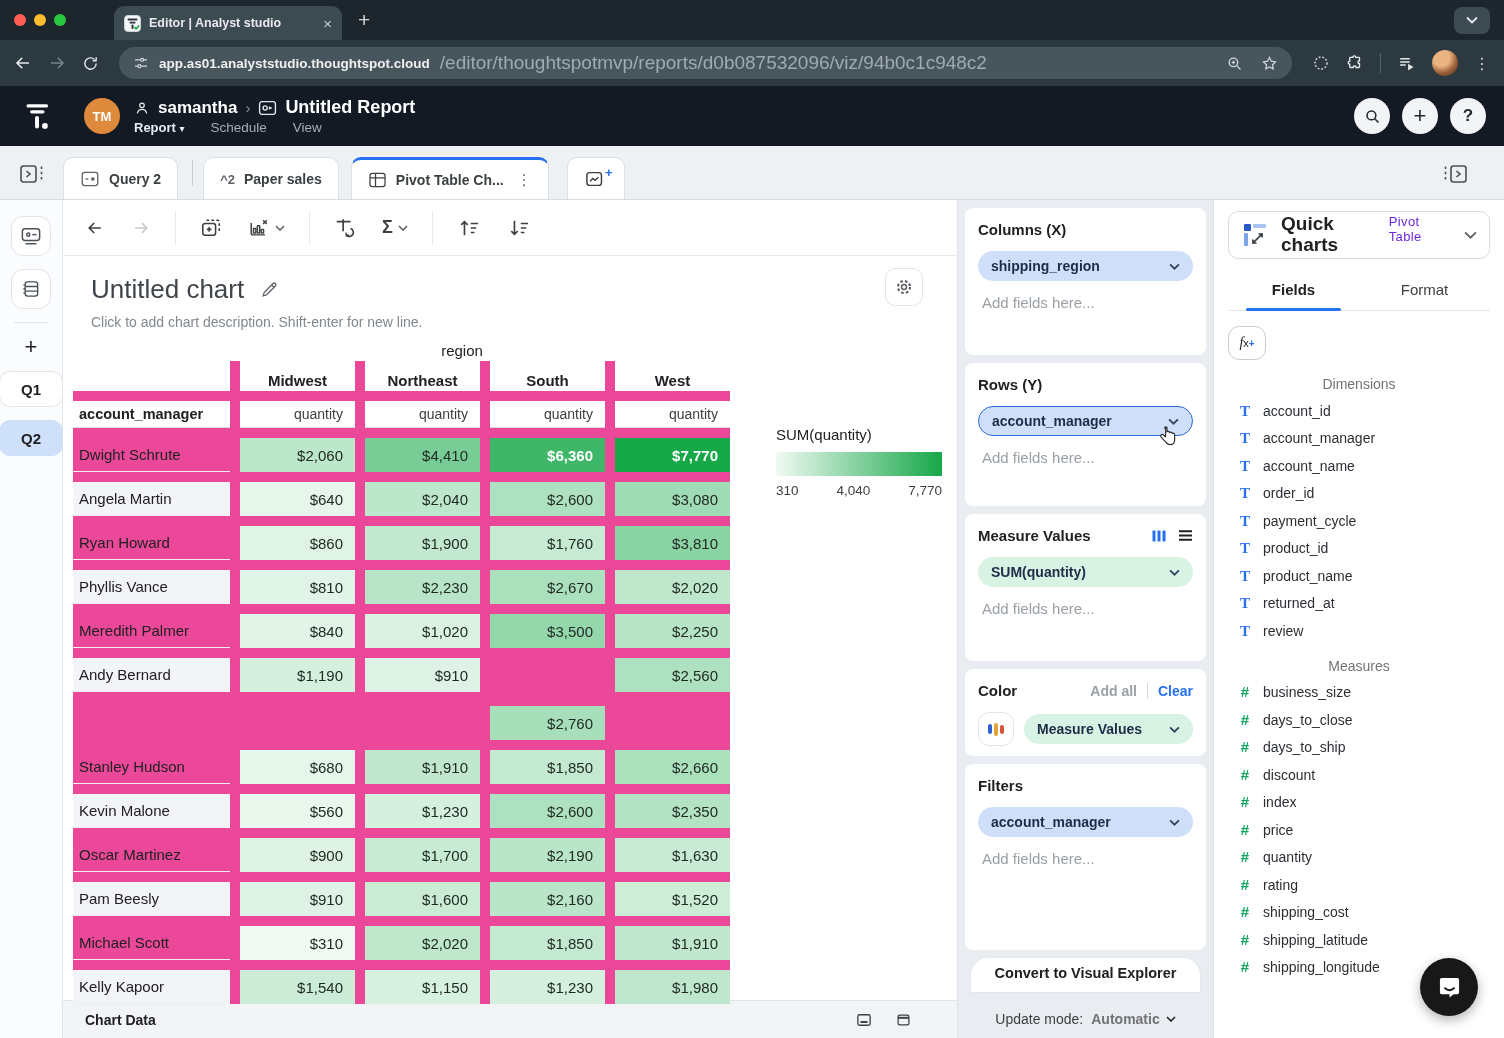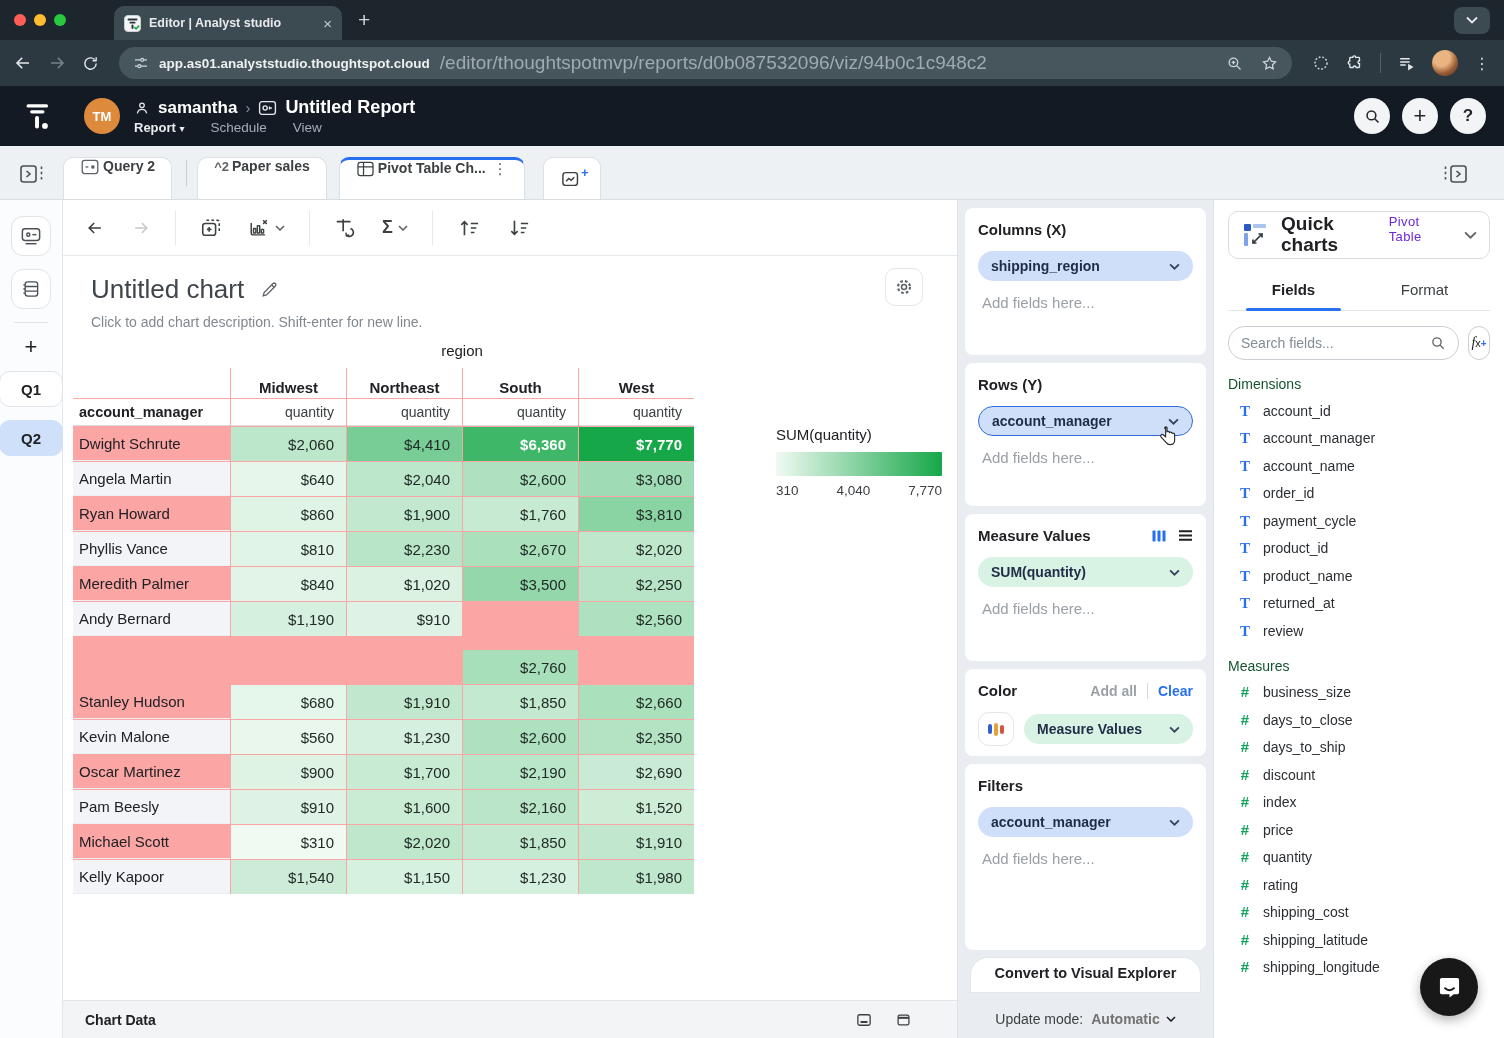--- a/index.html
+++ b/index.html
@@ -52,21 +52,21 @@
   .hdr-actions { margin-left:auto; display:flex; gap:12px; }
   .hdr-circle { width:36px; height:36px; border-radius:50%; background:#f2f4f6;
     display:flex; align-items:center; justify-content:center; color:#23272c;
     font-size:17px; font-weight:600; }
 
   
   .doc-tabrow { height:54px; background:#eef1f4; border-bottom:1px solid #d8dde2;
     display:flex; align-items:flex-end; position:relative; }
   .rail-toggle { width:63px; display:flex; justify-content:center; padding-bottom:14px; }
   .doc-tab { height:42px; background:#fff; border:1px solid #dcdfe4; border-bottom:none;
-    border-radius:10px 10px 0 0; padding:0 16px; display:flex; align-items:flex-start; gap:3px;
+    border-radius:10px 10px 0 0; padding:0 16px; display:flex; align-items:center; gap:9px;
     font-size:14px; font-weight:700; color:#3c4043; margin-right:12px; position:relative; }
   .doc-tab.active { border-top:3px solid #2770ef; z-index:2; }
   .tab-div { width:1px; height:26px; background:#c7ccd2; margin:0 10px 10px 2px; align-self:center; }
   .caret2 { font-size:13px; font-weight:700; color:#5f6368; }
   .tab-kebab { color:#5f6368; font-size:15px; margin-left:4px; font-weight:400; }
   .newviz-tab { height:42px; width:58px; background:#fff; border:1px solid #dcdfe4; border-bottom:none;
     border-radius:10px 10px 0 0; margin-left:6px; display:flex; align-items:center; justify-content:center;
     position:relative; }
   .newviz-plus { position:absolute; top:7px; right:11px; color:#2770ef; font-size:13px; font-weight:700; }
   .rail-toggle-right { margin-left:auto; margin-right:18px; padding-bottom:14px; }
@@ -93,22 +93,22 @@
 
   .chart-area { flex:1; position:relative; }
   .chart-title-row { position:absolute; left:28px; top:18px; display:flex; align-items:center; gap:16px; }
   .chart-title { font-size:26px; color:#3f454b; font-weight:400; }
   .chart-desc { position:absolute; left:28px; top:58px; font-size:14px; color:#81888f; }
   .gear-btn { position:absolute; right:34px; top:12px; width:38px; height:38px;
     border:1px solid #e3e6ea; border-radius:10px; display:flex; align-items:center; justify-content:center; }
 
   .region-label { position:absolute; left:10px; top:86px; width:621px; padding-left:157px;
     text-align:center; font-size:15px; color:#202124; }
-  .pivot { position:absolute; left:10px; top:112px; display:grid;
-    grid-template-columns:157px repeat(4,115px); gap:1px; background:#fca5a5; }
+  .pivot { position:absolute; left:10px; top:105px; display:grid;
+    grid-template-columns:157px repeat(4,115px); gap:10px; background:#ec4899; }
   .ph-name { background:#fff; }
   .ph-col { background:#fff; height:30px; display:flex; align-items:flex-end; justify-content:center;
     font-size:15px; font-weight:700; color:#202124; padding-bottom:2px; }
   .ph-qty { background:#fff; height:27px; display:flex; align-items:center; justify-content:flex-end;
     padding-right:12px; font-size:14px; color:#3c4043; border-bottom:1px solid #dadce0; }
   .ph-rowdim { background:#fff; height:27px; display:flex; align-items:center;
     font-size:14.5px; font-weight:700; color:#202124; padding-left:6px; border-bottom:1px solid #dadce0; }
   .p-name { height:34px; display:flex; align-items:center; padding-left:6px; font-size:15px;
     color:#202124; font-weight:500; border-bottom:1px solid #eceef2; }
   .p-name.alt { background:#f3f4f8; }
@@ -175,21 +175,21 @@
   .search-row { display:flex; gap:9px; margin-top:15px; align-items:center; }
   .search-box { flex:1; height:34px; border:1px solid #c9ced4; border-radius:17px;
     display:flex; align-items:center; padding:0 12px; gap:8px; }
   .search-box input { border:none; outline:none; flex:1; font-size:14px; color:#3c4043;
     font-family:inherit; background:transparent; min-width:0; }
   .search-box input::placeholder { color:#858c94; }
   .fx-btn { width:38px; height:34px; border:1px solid #c9ced4; border-radius:11px;
     display:flex; align-items:center; justify-content:center; font-size:14px; color:#202124; }
   .fx-btn .fx { font-style:italic; font-family:"Liberation Serif",serif; }
   .fx-btn sup { color:#2770ef; font-weight:700; font-size:10px; }
-  .sect-label { margin-top:16px; font-size:14px; color:#14532d; }
+  .sect-label { margin-top:16px; font-size:14px; color:#737373;text-align:center; }
   .field-list { margin-top:5px; }
   .field-item { height:27.5px; display:flex; align-items:center; gap:10px; padding-left:9px; }
   .fi-icon { width:16px; text-align:center; flex:none; }
   .t-glyph { color:#2770ef; font-family:"Liberation Serif",serif; font-size:15px; font-weight:600; }
   .hash-glyph { color:#13a35e; font-size:15px; font-weight:600; }
   .fi-label { font-size:14px; color:#2b2f33; }
 
   .chat-bubble { position:fixed; right:26px; bottom:22px; width:58px; height:58px; border-radius:50%;
     background:#181818; display:flex; align-items:center; justify-content:center;
     box-shadow:0 4px 12px rgba(0,0,0,.3); }
@@ -549,21 +549,21 @@
           <div class="p-cell" style="background: rgb(171, 224, 189);">$2,660</div>
           <div class="p-name alt">Kevin Malone</div>
           <div class="p-cell" style="background: rgb(233, 247, 237);">$560</div>
           <div class="p-cell" style="background: rgb(213, 240, 222);">$1,230</div>
           <div class="p-cell" style="background: rgb(173, 225, 191);">$2,600</div>
           <div class="p-cell" style="background: rgb(180, 227, 196);">$2,350</div>
           <div class="p-name">Oscar Martinez</div>
           <div class="p-cell" style="background: rgb(223, 243, 229);">$900</div>
           <div class="p-cell" style="background: rgb(199, 235, 211);">$1,700</div>
           <div class="p-cell" style="background: rgb(185, 229, 200);">$2,190</div>
-          <div class="p-cell" style="background: rgb(201, 235, 213);">$2,690</div>
+          <div class="p-cell" style="background: rgb(201, 235, 213);">$1,630</div>
           <div class="p-name alt">Pam Beesly</div>
           <div class="p-cell" style="background: rgb(222, 243, 229);">$910</div>
           <div class="p-cell" style="background: rgb(202, 236, 213);">$1,600</div>
           <div class="p-cell" style="background: rgb(186, 229, 201);">$2,160</div>
           <div class="p-cell" style="background: rgb(205, 237, 215);">$1,520</div>
           <div class="p-name">Michael Scott</div>
           <div class="p-cell" style="background: rgb(240, 250, 243);">$310</div>
           <div class="p-cell" style="background: rgb(190, 231, 204);">$2,020</div>
           <div class="p-cell" style="background: rgb(195, 233, 208);">$1,850</div>
           <div class="p-cell" style="background: rgb(193, 232, 206);">$1,910</div>
@@ -741,27 +741,20 @@
         <svg width="13" height="8" viewBox="0 0 12 7">
             <path d="M1 1l5 5 5-5" stroke="#5f6368" stroke-width="1.7" fill="none"></path>
           </svg>
         </span>
     </div>
     <div class="fp-tabs">
       <span class="fp-tab active">Fields</span>
       <span class="fp-tab">Format</span>
     </div>
     <div class="search-row">
-      <span class="search-box">
-        <input placeholder="Search fields..." style="">
-        <svg width="16" height="16" viewBox="0 0 24 24" fill="none" stroke="#5f6368" stroke-width="2">
-            <circle cx="10.5" cy="10.5" r="6.2"></circle>
-            <path d="M15.2 15.2l5.3 5.3"></path>
-          </svg>
-      </span>
       <span class="fx-btn">
           <span class="fx">f</span>
           <span style="font-size:11px;">x</span>
           <sup>+</sup>
         </span>
     </div>
     <div class="sect-label">Dimensions</div>
     <div class="field-list" id="dims-list">
         <div class="field-item">
           <span class="fi-icon"><span class="t-glyph">T</span></span>

